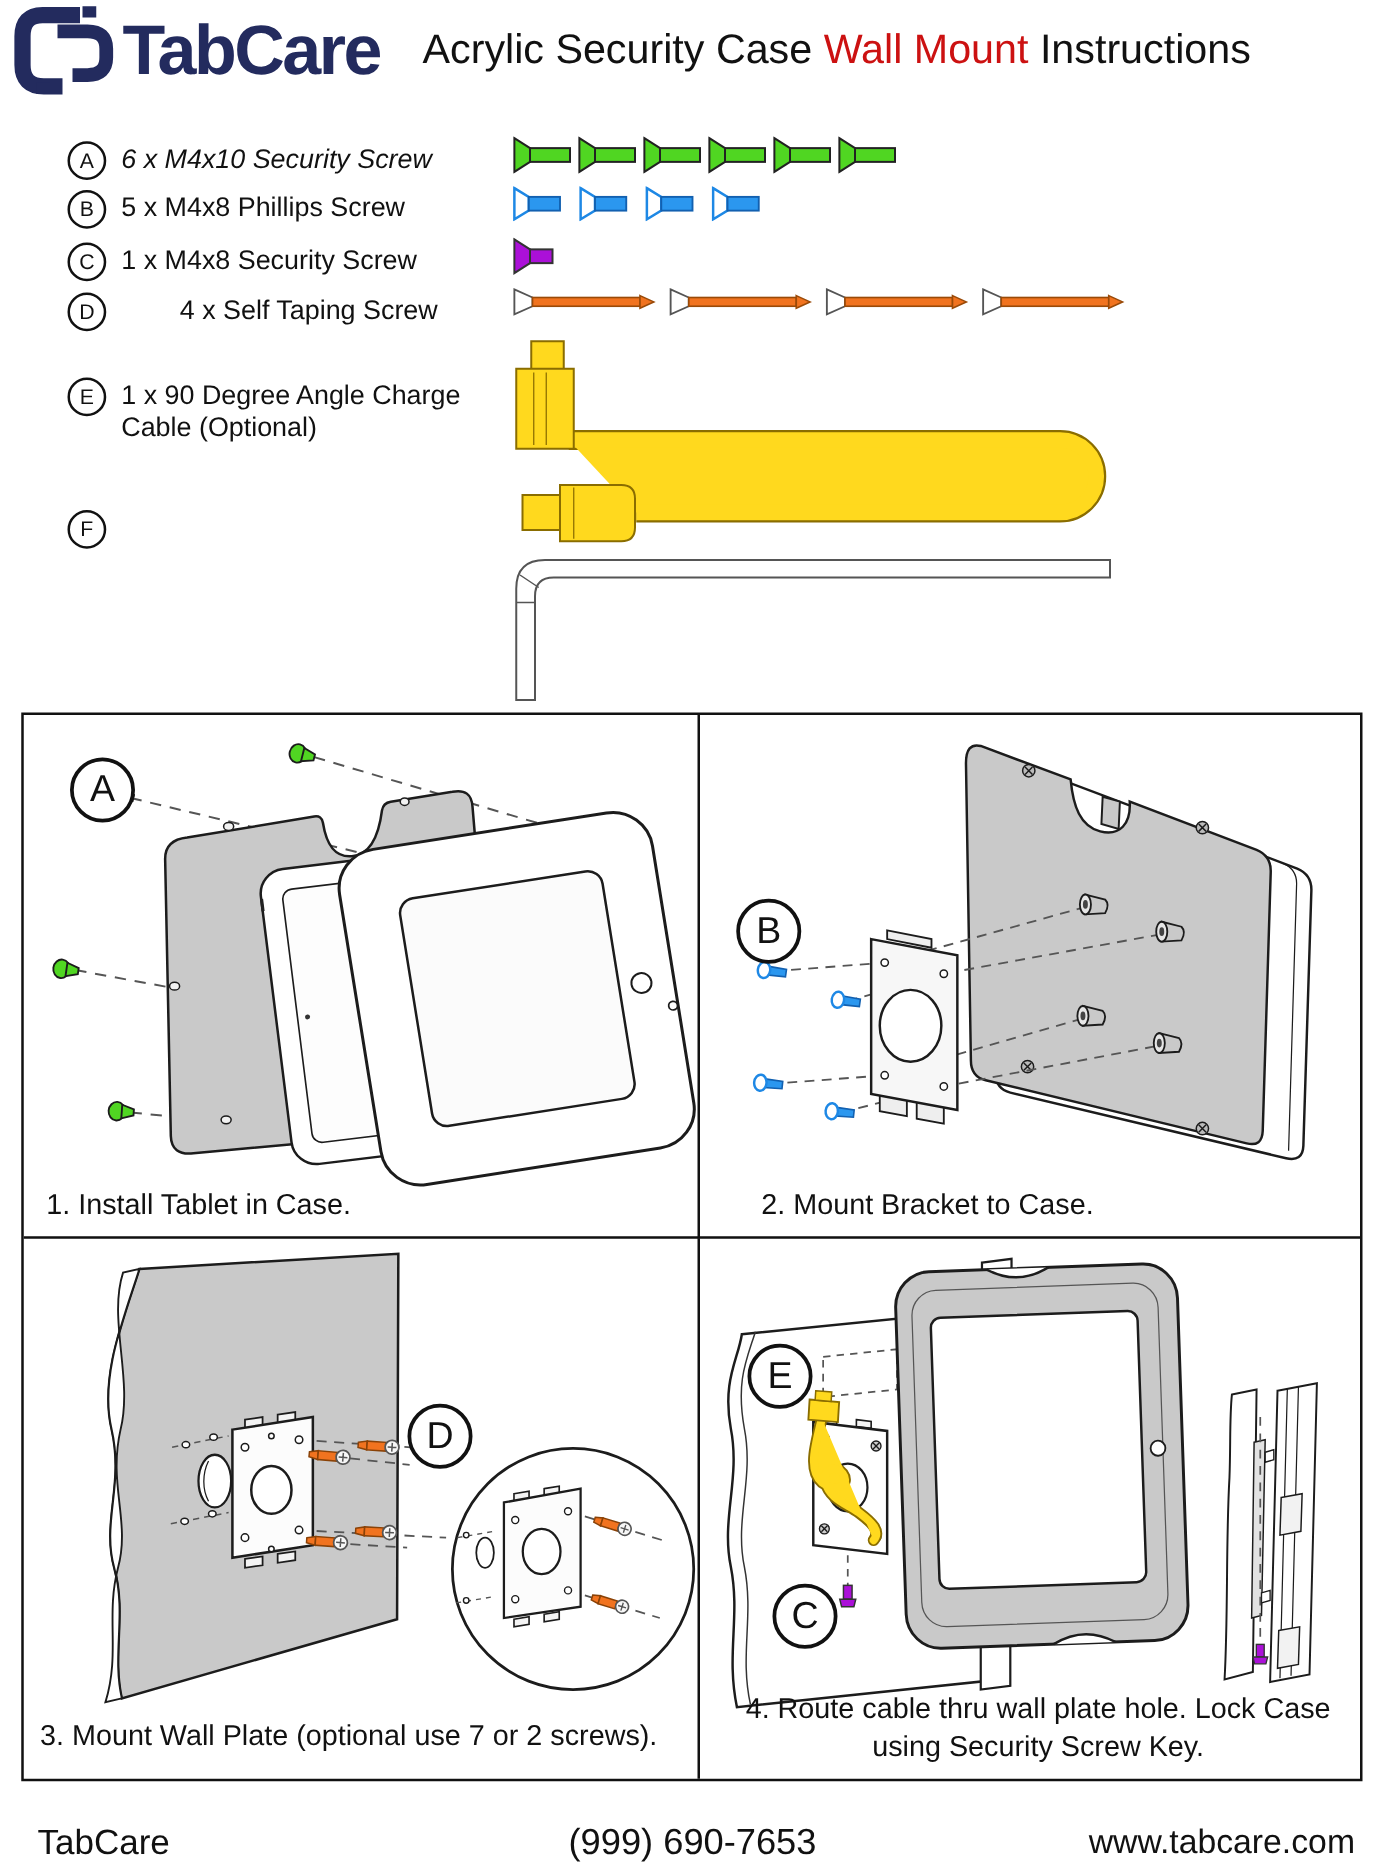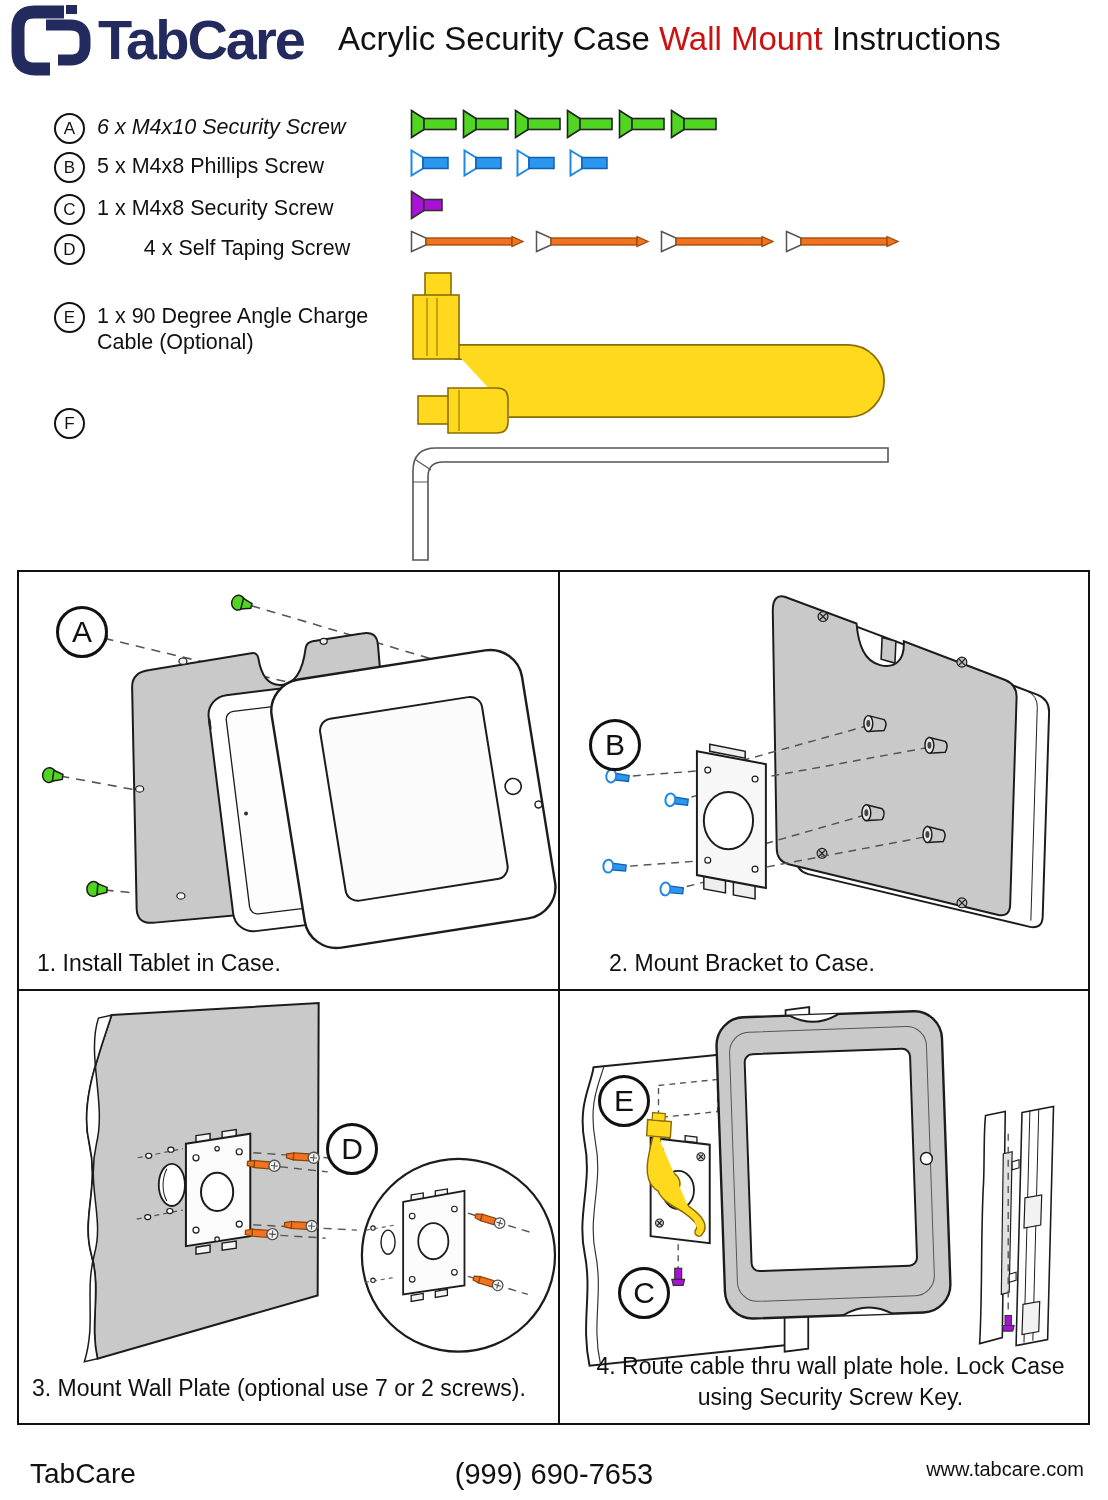--- a/index.html
+++ b/index.html
@@ -27,21 +27,21 @@
   .panel-1,.panel-2{border-bottom:2px solid #111;}
   .panel-1,.panel-3{border-right:2px solid #111;}
   .panel svg.art{position:absolute;left:0;top:0;width:100%;height:100%;}
   .badge{position:absolute;width:46px;height:46px;border:3px solid #111;border-radius:50%;
          text-align:center;line-height:46px;font-size:30px;background:#fff;}
   .caption{position:absolute;font-size:23px;line-height:31px;}
 
   
   .footer-brand{position:absolute;left:30px;top:1458px;font-size:28px;}
   .footer-phone{position:absolute;left:0;top:1458px;width:1108px;text-align:center;font-size:29px;}
-  .footer-site{position:absolute;right:24px;top:1458px;font-size:20px;}
+  .footer-site{position:absolute;right:24px;top:1458px;font-size:27px;}
 
   .cable-fill{fill:var(--cable-color,#ffd91e);}
 </style>
 </head>
 <body>
 
 <div class="page">
 
   <div class="logo">
     <svg width="90" height="72" viewBox="0 0 90 72">

